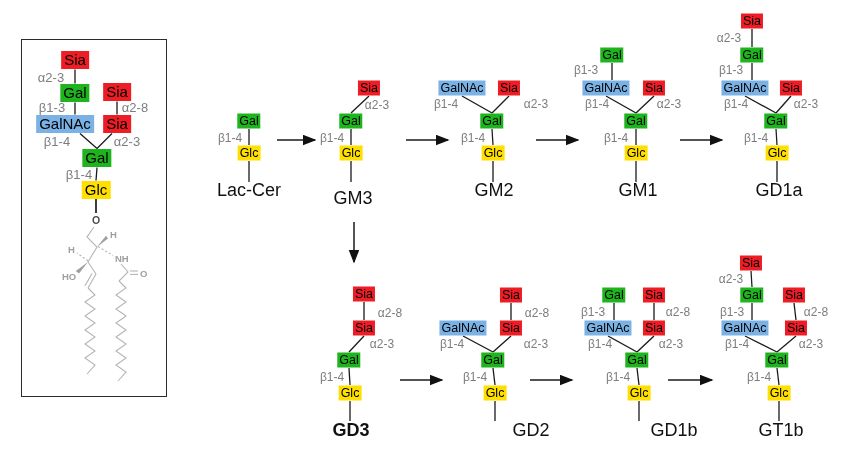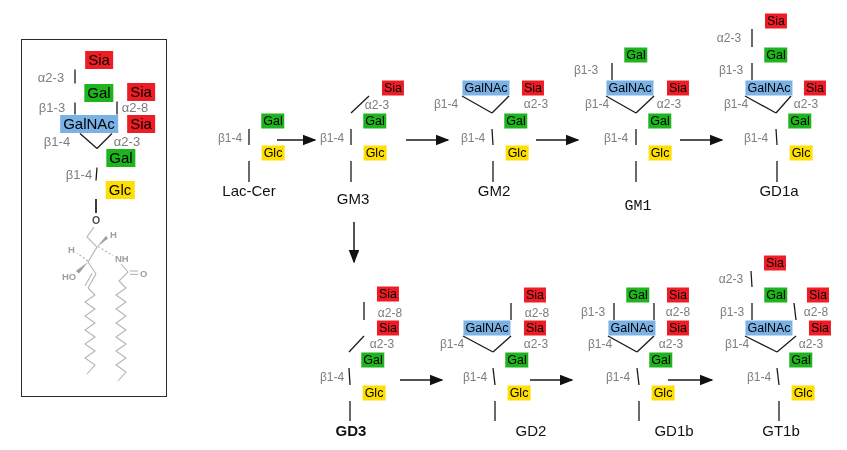--- a/index.html
+++ b/index.html
@@ -1,25 +1,25 @@
 <!DOCTYPE html>
 <html><head>
 <meta charset="utf-8">
 <style>
   html,body{margin:0;padding:0;background:#fff;}
   #canvas{position:relative;width:847px;height:450px;background:#fff;overflow:hidden;
           font-family:"Liberation Sans",sans-serif;}
   #bondsvg{position:absolute;left:0;top:0;}
   .sugar{position:absolute;transform:translate(-50%,-50%);font-size:12.5px;line-height:15px;
-         color:#000;padding:0 2px;white-space:nowrap;text-align:center;margin-left:24px;}
+         color:#000;padding:0 2px;white-space:nowrap;text-align:center;}
   .sugar.lg{font-size:15px;line-height:18px;padding:0 3px;}
   .linkage{position:absolute;transform:translate(-50%,-50%);font-size:12px;color:#7d7d7d;
            white-space:nowrap;}
   .linkage.lg{font-size:13px;}
-  .sname{position:absolute;transform:translate(-50%,-50%);font-size:15px;color:#111;
+  .sname{position:absolute;transform:translate(-50%,-50%);font-size:18px;color:#111;
          white-space:nowrap;}
   #panelbox{position:absolute;left:21px;top:39px;width:144px;height:356px;
             border:1.6px solid #2b2b2b;background:transparent;}
   .cera{stroke:#b5b5b5;stroke-width:1.1;fill:none;}
   .cera-lbl{fill:#a0a0a0;font-size:9.5px;font-weight:bold;font-family:"Liberation Sans",sans-serif;}
   .olink{fill:#4d4d4d;font-size:10.5px;font-weight:bold;font-family:"Liberation Sans",sans-serif;}
 </style>
 </head>
 <body>
 
@@ -140,21 +140,21 @@
       <span class="sname" style="left: 494px; top: 190px;">GM2</span>
       <span class="linkage" style="left: 586px; top: 70px;">β1-3</span>
       <span class="linkage" style="left: 597px; top: 104px;">β1-4</span>
       <span class="linkage" style="left: 669px; top: 104px;">α2-3</span>
       <span class="linkage" style="left: 616px; top: 138px;">β1-4</span>
       <span class="sugar" style="left: 612px; top: 55px; background: rgb(30, 180, 30);">Gal</span>
       <span class="sugar" style="left: 606px; top: 88px; background: rgb(122, 178, 229);">GalNAc</span>
       <span class="sugar" style="left: 654px; top: 88px; background: rgb(238, 28, 37);">Sia</span>
       <span class="sugar" style="left: 636px; top: 121px; background: rgb(30, 180, 30);">Gal</span>
       <span class="sugar" style="left: 636px; top: 153px; background: rgb(255, 223, 0);">Glc</span>
-      <span class="sname" style="left: 638px; top: 206px; font-family: Liberation Mono, monospace;">GM1</span>
+      <span class="sname" style="left: 638px; top: 190px;">GM1</span>
       <span class="linkage" style="left: 729px; top: 38px;">α2-3</span>
       <span class="linkage" style="left: 731px; top: 70px;">β1-3</span>
       <span class="linkage" style="left: 736px; top: 104px;">β1-4</span>
       <span class="linkage" style="left: 806px; top: 104px;">α2-3</span>
       <span class="linkage" style="left: 756px; top: 138px;">β1-4</span>
       <span class="sugar" style="left: 752px; top: 21px; background: rgb(238, 28, 37);">Sia</span>
       <span class="sugar" style="left: 752px; top: 55px; background: rgb(30, 180, 30);">Gal</span>
       <span class="sugar" style="left: 745px; top: 88px; background: rgb(122, 178, 229);">GalNAc</span>
       <span class="sugar" style="left: 791px; top: 88px; background: rgb(238, 28, 37);">Sia</span>
       <span class="sugar" style="left: 776px; top: 121px; background: rgb(30, 180, 30);">Gal</span>

